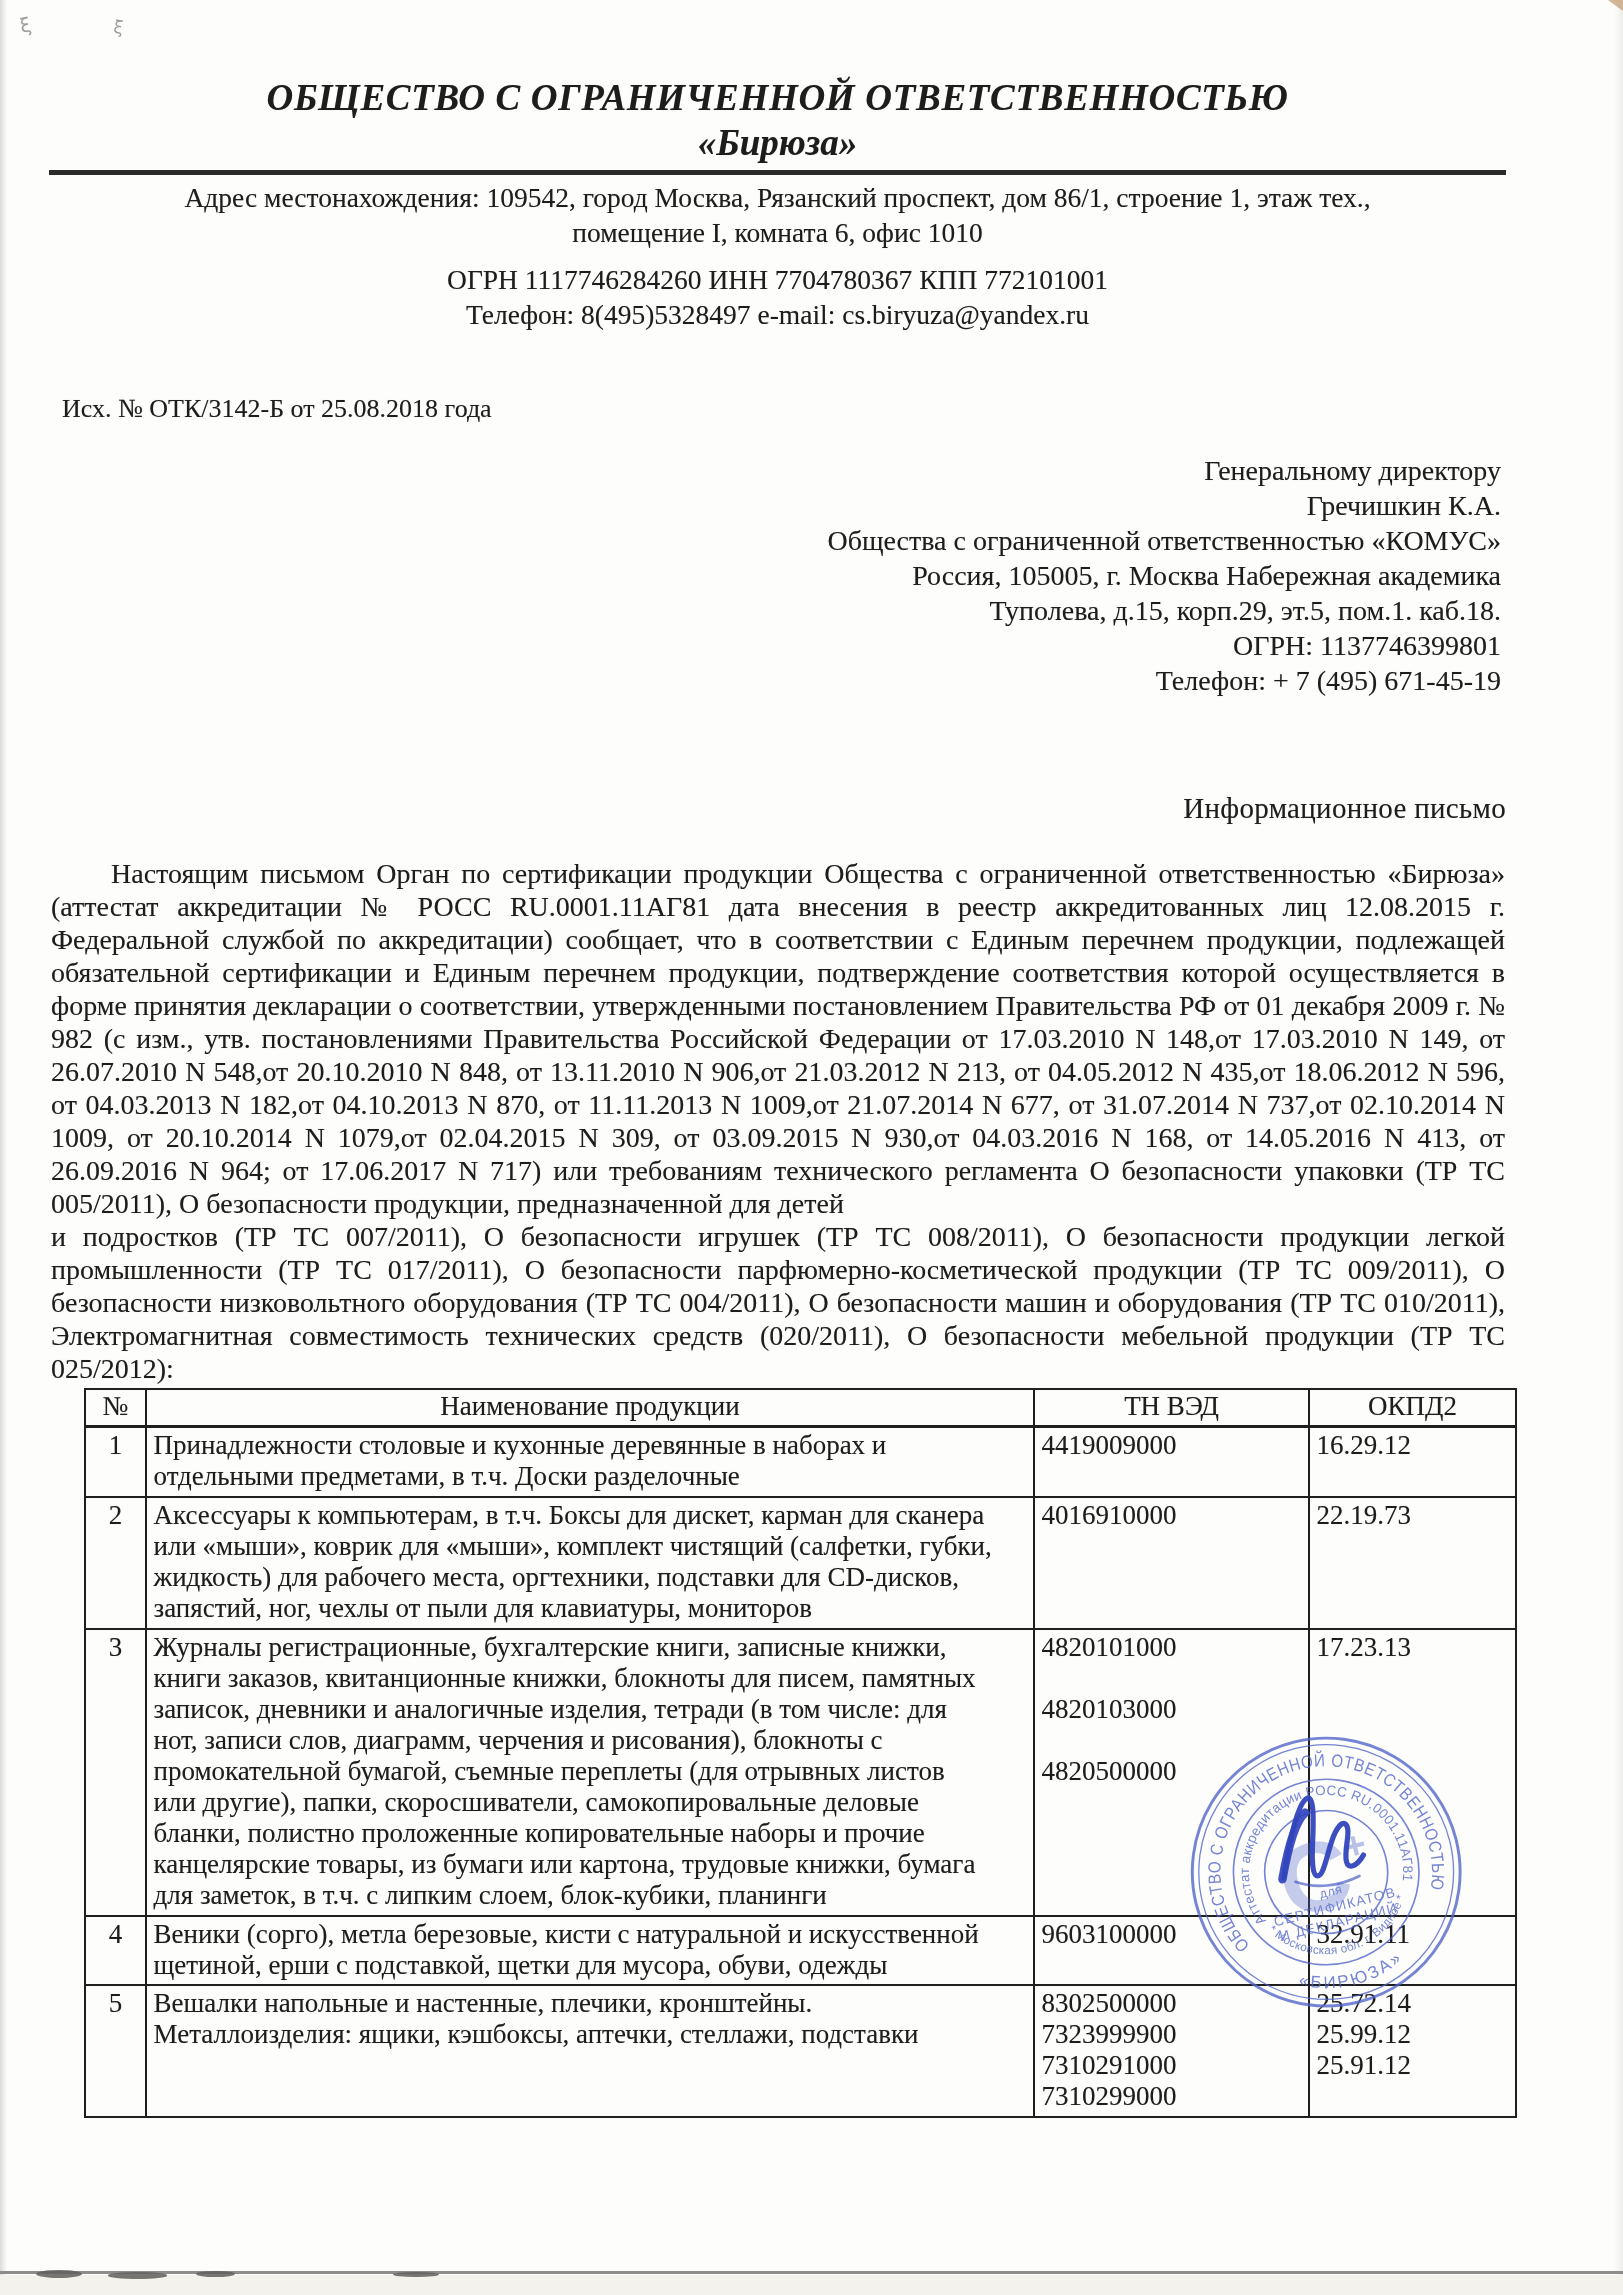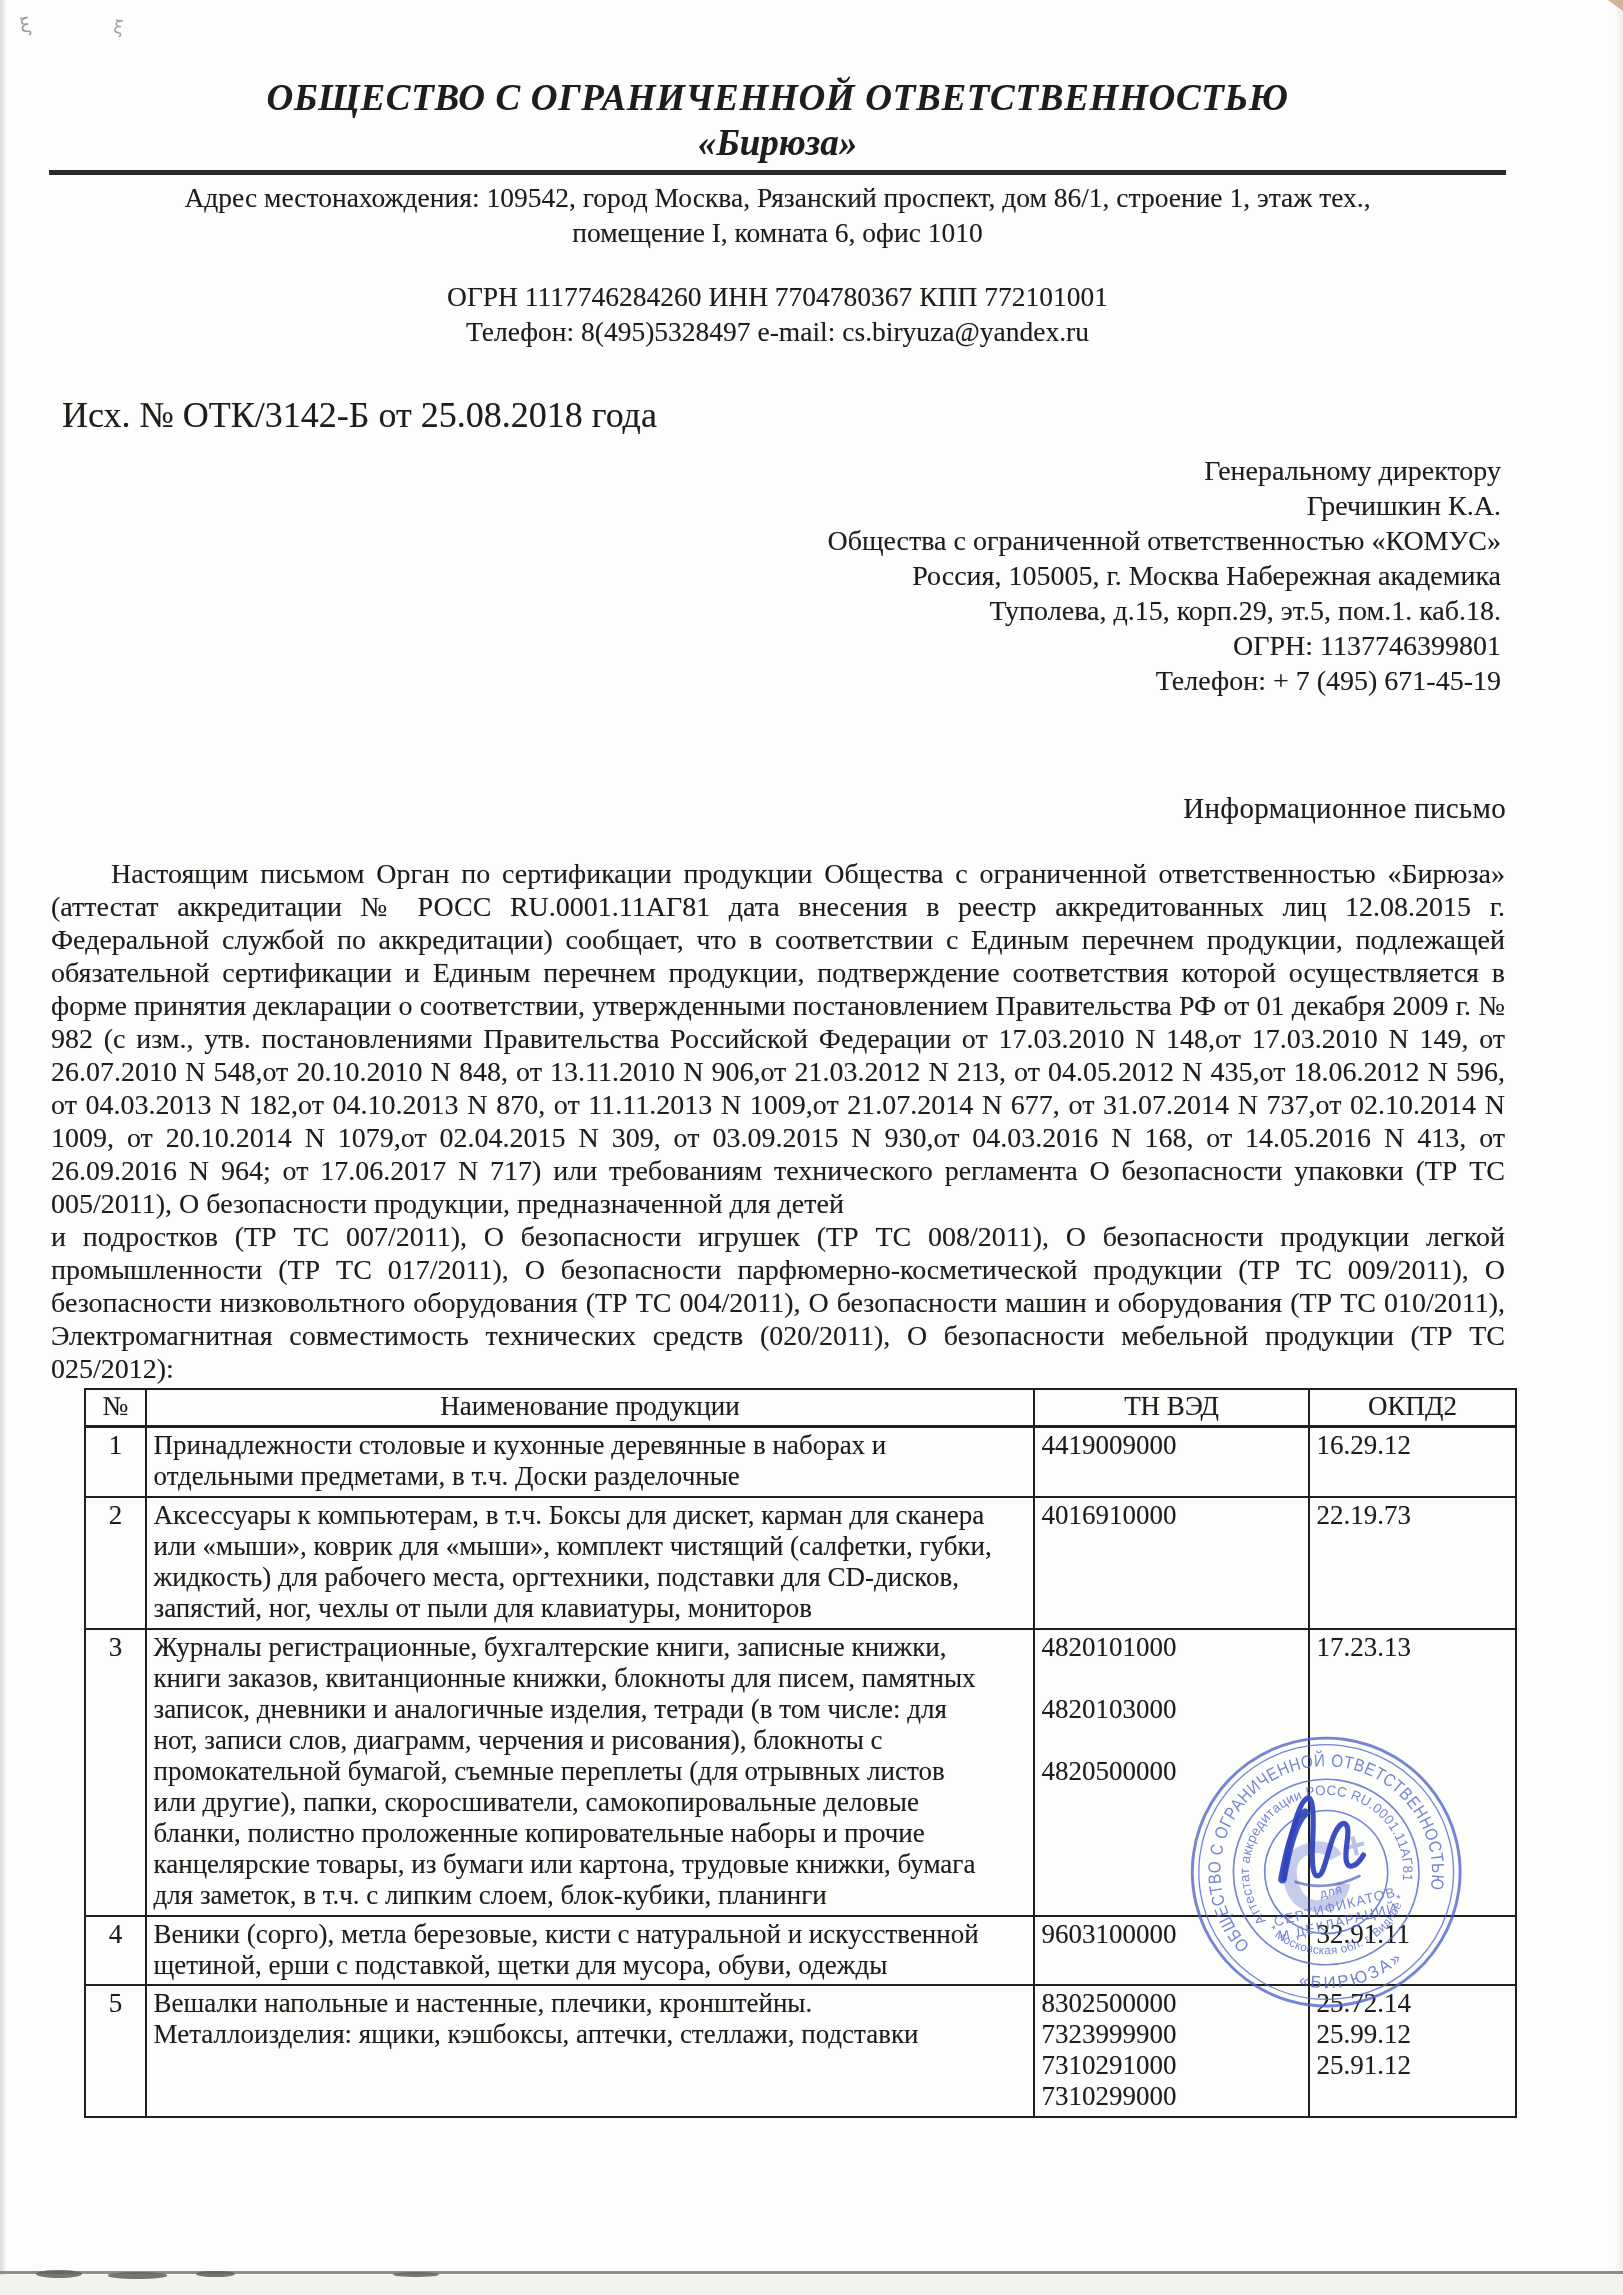--- a/index.html
+++ b/index.html
@@ -24,23 +24,23 @@
   .below-paper{position:absolute;left:0;top:2275px;width:1623px;height:21px;background:#f3f2ec;}
   .blob{position:absolute;background:#5f5f5d;border-radius:50%;opacity:.85;}
 
   
   .letterhead{position:absolute;left:49px;top:76px;width:1457px;text-align:center;}
   .lh1{font-size:37px;font-weight:bold;font-style:italic;letter-spacing:0.7px;line-height:43px;}
   .lh2{font-size:37px;font-weight:bold;font-style:italic;margin-top:2.6px;line-height:42px;}
   .rule{margin-top:6.5px;height:5.2px;background:#2b2b29;}
   .addr{font-size:27.5px;line-height:35px;}
   .addr.first{margin-top:5.2px;}
-  .addr.gap{margin-top:29px;}
-
-  .outgoing{position:absolute;left:62px;top:394px;font-size:36px;text-align:center;}
+  .addr.gap{margin-top:12px;}
+
+  .outgoing{position:absolute;left:62px;top:394px;font-size:26px;text-align:center;}
 
   .recipient{position:absolute;right:122px;top:453px;text-align:right;
     font-size:28px;line-height:35px;}
 
   .title{position:absolute;left:49px;top:792px;width:1457px;text-align:right;
     font-size:29px;letter-spacing:0.3px;}
 
   .body-text{position:absolute;left:51px;top:857px;width:1454px;
     font-size:28px;line-height:33px;text-align:justify;}
   .body-text p{margin:0;padding:0;}

